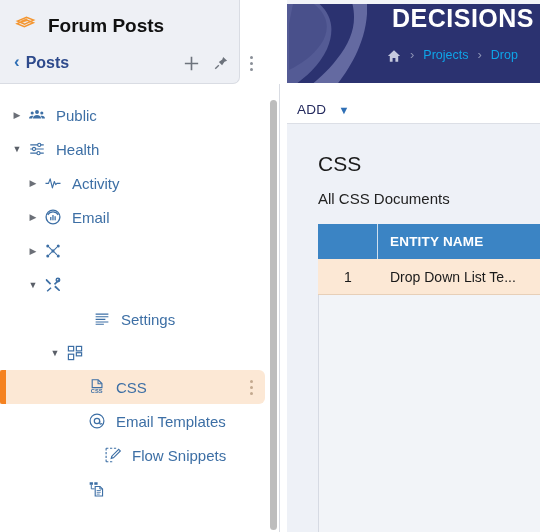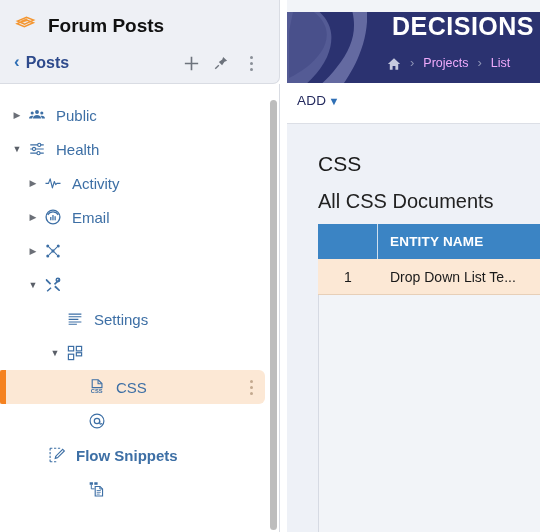--- a/index.html
+++ b/index.html
@@ -10,70 +10,70 @@
     overflow: hidden;
   }
   #root { position: relative; width: 540px; height: 532px; background: #ffffff; }
 
   
   .right-panel {
     position: absolute; left: 287px; top: 0; width: 253px; height: 532px;
     background: #f2f4f8; overflow: hidden;
   }
   .app-header {
-    position: absolute; left: 0; top: 12px; width: 253px; height: 83px;
+    position: absolute; left: 0; top: 4px; width: 253px; height: 83px;
     background: #2b3270; overflow: hidden;
   }
   .hdr-deco { position: absolute; top: 0; left: 0; width: 130px; height: 83px; }
   .brand-title {
     position: absolute; left: 105px; top: 0px;
     font-size: 25px; font-weight: bold; color: #ffffff;
     letter-spacing: 0.5px; white-space: nowrap;
   }
   .breadcrumb {
     position: absolute; left: 100px; top: 43px;
     display: flex; align-items: center; gap: 9px;
     color: #b9bdd4; font-size: 12.5px; white-space: nowrap;
   }
   .bc-sep { color: #8d93b5; font-size: 13px; }
-  .bc-link { color: #f0abfc; }
+  .bc-link { color: #0ea5e9; }
   .home-ico { display: inline-block; width: 14px; height: 14px; position: relative; top: 1px; }
 
   .add-bar {
     position: absolute; left: 0; top: 83px; width: 253px; height: 41px;
     background: #ffffff; border-bottom: 1px solid #dcdfe6;
   }
   .add-btn {
-    position: absolute; left: 10px; top: 10px;
-    display: flex; align-items: center; gap: 2px;
+    position: absolute; left: 10px; top: 19px;
+    display: flex; align-items: center; gap: 12px;
     font-size: 13.5px; color: #242a5e; letter-spacing: .3px; cursor: pointer;
   }
   .chev-d { color: #2f6fb5; font-size: 11px; }
 
   .content-area { position: absolute; left: 0; top: 124px; width: 253px; height: 408px; background: #eef1f7; }
   .page-h1 { position: absolute; left: 31px; top: 28px; font-size: 21px; color: #1a1a1a; }
-  .page-sub { position: absolute; left: 31px; top: 66px; font-size: 20px; color: #222; }
+  .page-sub { position: absolute; left: 31px; top: 66px; font-size: 15px; color: #222; }
 
   .grid { position: absolute; left: 31px; top: 100px; right: -20px; bottom: 0; }
   .grid-head { display: flex; height: 35px; background: #3b84c4; }
   .gh-num { width: 60px; border-right: 1px solid #cfe0ef; }
   .gh-name { flex: 1; display: flex; align-items: center; padding-left: 12px;
     color: #ffffff; font-size: 13.5px; font-weight: bold; letter-spacing: .2px; }
   .grid-row { display: flex; height: 36px; background: #fce8d5; border-bottom: 1px solid #e7cfb8; }
   .gr-num { width: 60px; display: flex; align-items: center; justify-content: center;
     font-size: 14px; color: #1a1a1a; }
   .gr-name { flex: 1; display: flex; align-items: center; padding-left: 12px;
     font-size: 14px; color: #1a1a1a; white-space: nowrap; }
   .grid-body { position: absolute; left: 0; right: 0; top: 71px; bottom: 0;
     background: #f2f4f8; border-left: 1px solid #d6dae3; }
 
   
   .flyout { position: absolute; left: 0; top: 0; width: 282px; height: 532px; }
   .fly-head {
-    position: absolute; left: 0; top: 0; width: 280px; height: 84px;
+    position: absolute; left: 0; top: 0; width: 240px; height: 84px;
     background: #eef0f5; border-right: 1px solid #d9dce3; border-bottom: 1px solid #d9dce3;
     border-bottom-right-radius: 7px;
   }
   .fly-title-row { position: absolute; left: 14px; top: 12px; display: flex; align-items: center; gap: 11px; }
   .fly-title { font-size: 19px; font-weight: bold; color: #111; white-space: nowrap; }
   .fly-tools { position: absolute; left: 14px; top: 50px; width: 252px; height: 26px;
     display: flex; align-items: center; }
   .back-btn { display: flex; align-items: center; gap: 6px; color: #2e4a8c; font-size: 16px;
     font-weight: bold; cursor: pointer; }
   .back-chev { color: #2f6fb5; font-size: 17px; font-weight: bold; position: relative; top: -1px; }
@@ -121,21 +121,21 @@
       <div class="brand-title">DECISIONS</div>
       <div class="breadcrumb">
         <span class="home-ico">
           <svg viewBox="0 0 16 16" width="14" height="14">
               <path d="M8 1.5 L15 8 L12.8 8 L12.8 14.5 L9.6 14.5 L9.6 10.2 L6.4 10.2 L6.4 14.5 L3.2 14.5 L3.2 8 L1 8 Z" fill="#c6cade"></path>
             </svg>
         </span>
         <span class="bc-sep">›</span>
         <span class="bc-link">Projects</span>
         <span class="bc-sep">›</span>
-        <span class="bc-link">List</span>
+        <span class="bc-link">Drop</span>
       </div>
     </div>
 
     <div class="add-bar">
       <div class="add-btn">
         <span>ADD</span>
         <span class="chev-d">▼</span>
       </div>
     </div>
 
@@ -267,21 +267,21 @@
             <span class="arrow down">▼</span>
             <span class="tico">
               <svg viewBox="0 0 24 24" width="18" height="18">
                 <path d="M4 4.4 L9.6 10 L8 11.7 L2.6 6.2 C2 5 2.6 3.6 4 4.4 Z" fill="#3d6fa5"></path>
                 <path d="M20.4 4.8 L14 11.2 M9.4 15.6 L4.2 20.4" stroke="#3d6fa5" stroke-width="2"></path>
                 <path d="M19.4 19.7 C20.6 20.8 22 19.4 21 18.2 L15.4 12.8 L13.6 14.5 Z" fill="#3d6fa5"></path>
                 <circle cx="18.6" cy="5.4" r="2.4" fill="none" stroke="#3d6fa5" stroke-width="1.8"></circle>
               </svg>
             </span>
           </div>
-          <div class="tnode" style="padding-left: 48px;">
+          <div class="tnode" style="padding-left: 48px; margin-left: 27px;">
             <span class="arrow"></span>
             <span class="tico">
               <svg viewBox="0 0 24 24" width="18" height="18">
                 <path d="M3.5 5.5h17M3.5 9h17M3.5 12.5h13M3.5 16h17M3.5 19h11" stroke="#3d6fa5" stroke-width="1.5"></path>
               </svg>
             </span>
             <span class="tlabel">Settings</span>
           </div>
           <div class="tnode" style="padding-left: 48px;">
             <span class="arrow down">▼</span>
@@ -315,22 +315,23 @@
           </div>
           <div class="tnode" style="padding-left: 70px;">
             <span class="arrow"></span>
             <span class="tico">
               <svg viewBox="0 0 24 24" width="18" height="18">
                 <circle cx="12" cy="12" r="9.2" fill="none" stroke="#3d6fa5" stroke-width="1.6"></circle>
                 <circle cx="12" cy="12" r="3.6" fill="none" stroke="#3d6fa5" stroke-width="1.6"></circle>
                 <path d="M15.6 12v2.6c0 1.8 2.2 1.9 2.9.4" fill="none" stroke="#3d6fa5" stroke-width="1.6"></path>
               </svg>
             </span>
-          </div>
-          <div class="tnode" style="padding-left: 30px; font-weight: bold;">
+            <span class="tlabel">Email Templates</span>
+          </div>
+          <div class="tnode" style="padding-left: 86px;">
             <span class="arrow"></span>
             <span class="tico">
               <svg viewBox="0 0 24 24" width="18" height="18">
                 <path d="M2.8 3h3M8 3h3M13.2 3h3M2.8 21h3M8 21h3M2.8 3v3M2.8 8v3M2.8 13v3M2.8 18v3" stroke="#3d6fa5" stroke-width="1.5"></path>
                 <path d="M19.6 4.4 L21.8 6.6 L12.6 15.8 L9.6 16.6 L10.4 13.6 Z" fill="none" stroke="#3d6fa5" stroke-width="1.5"></path>
                 <path d="M10.3 13.8 L12.4 15.9" stroke="#3d6fa5" stroke-width="1.2"></path>
               </svg>
             </span>
             <span class="tlabel">Flow Snippets</span>
           </div>

